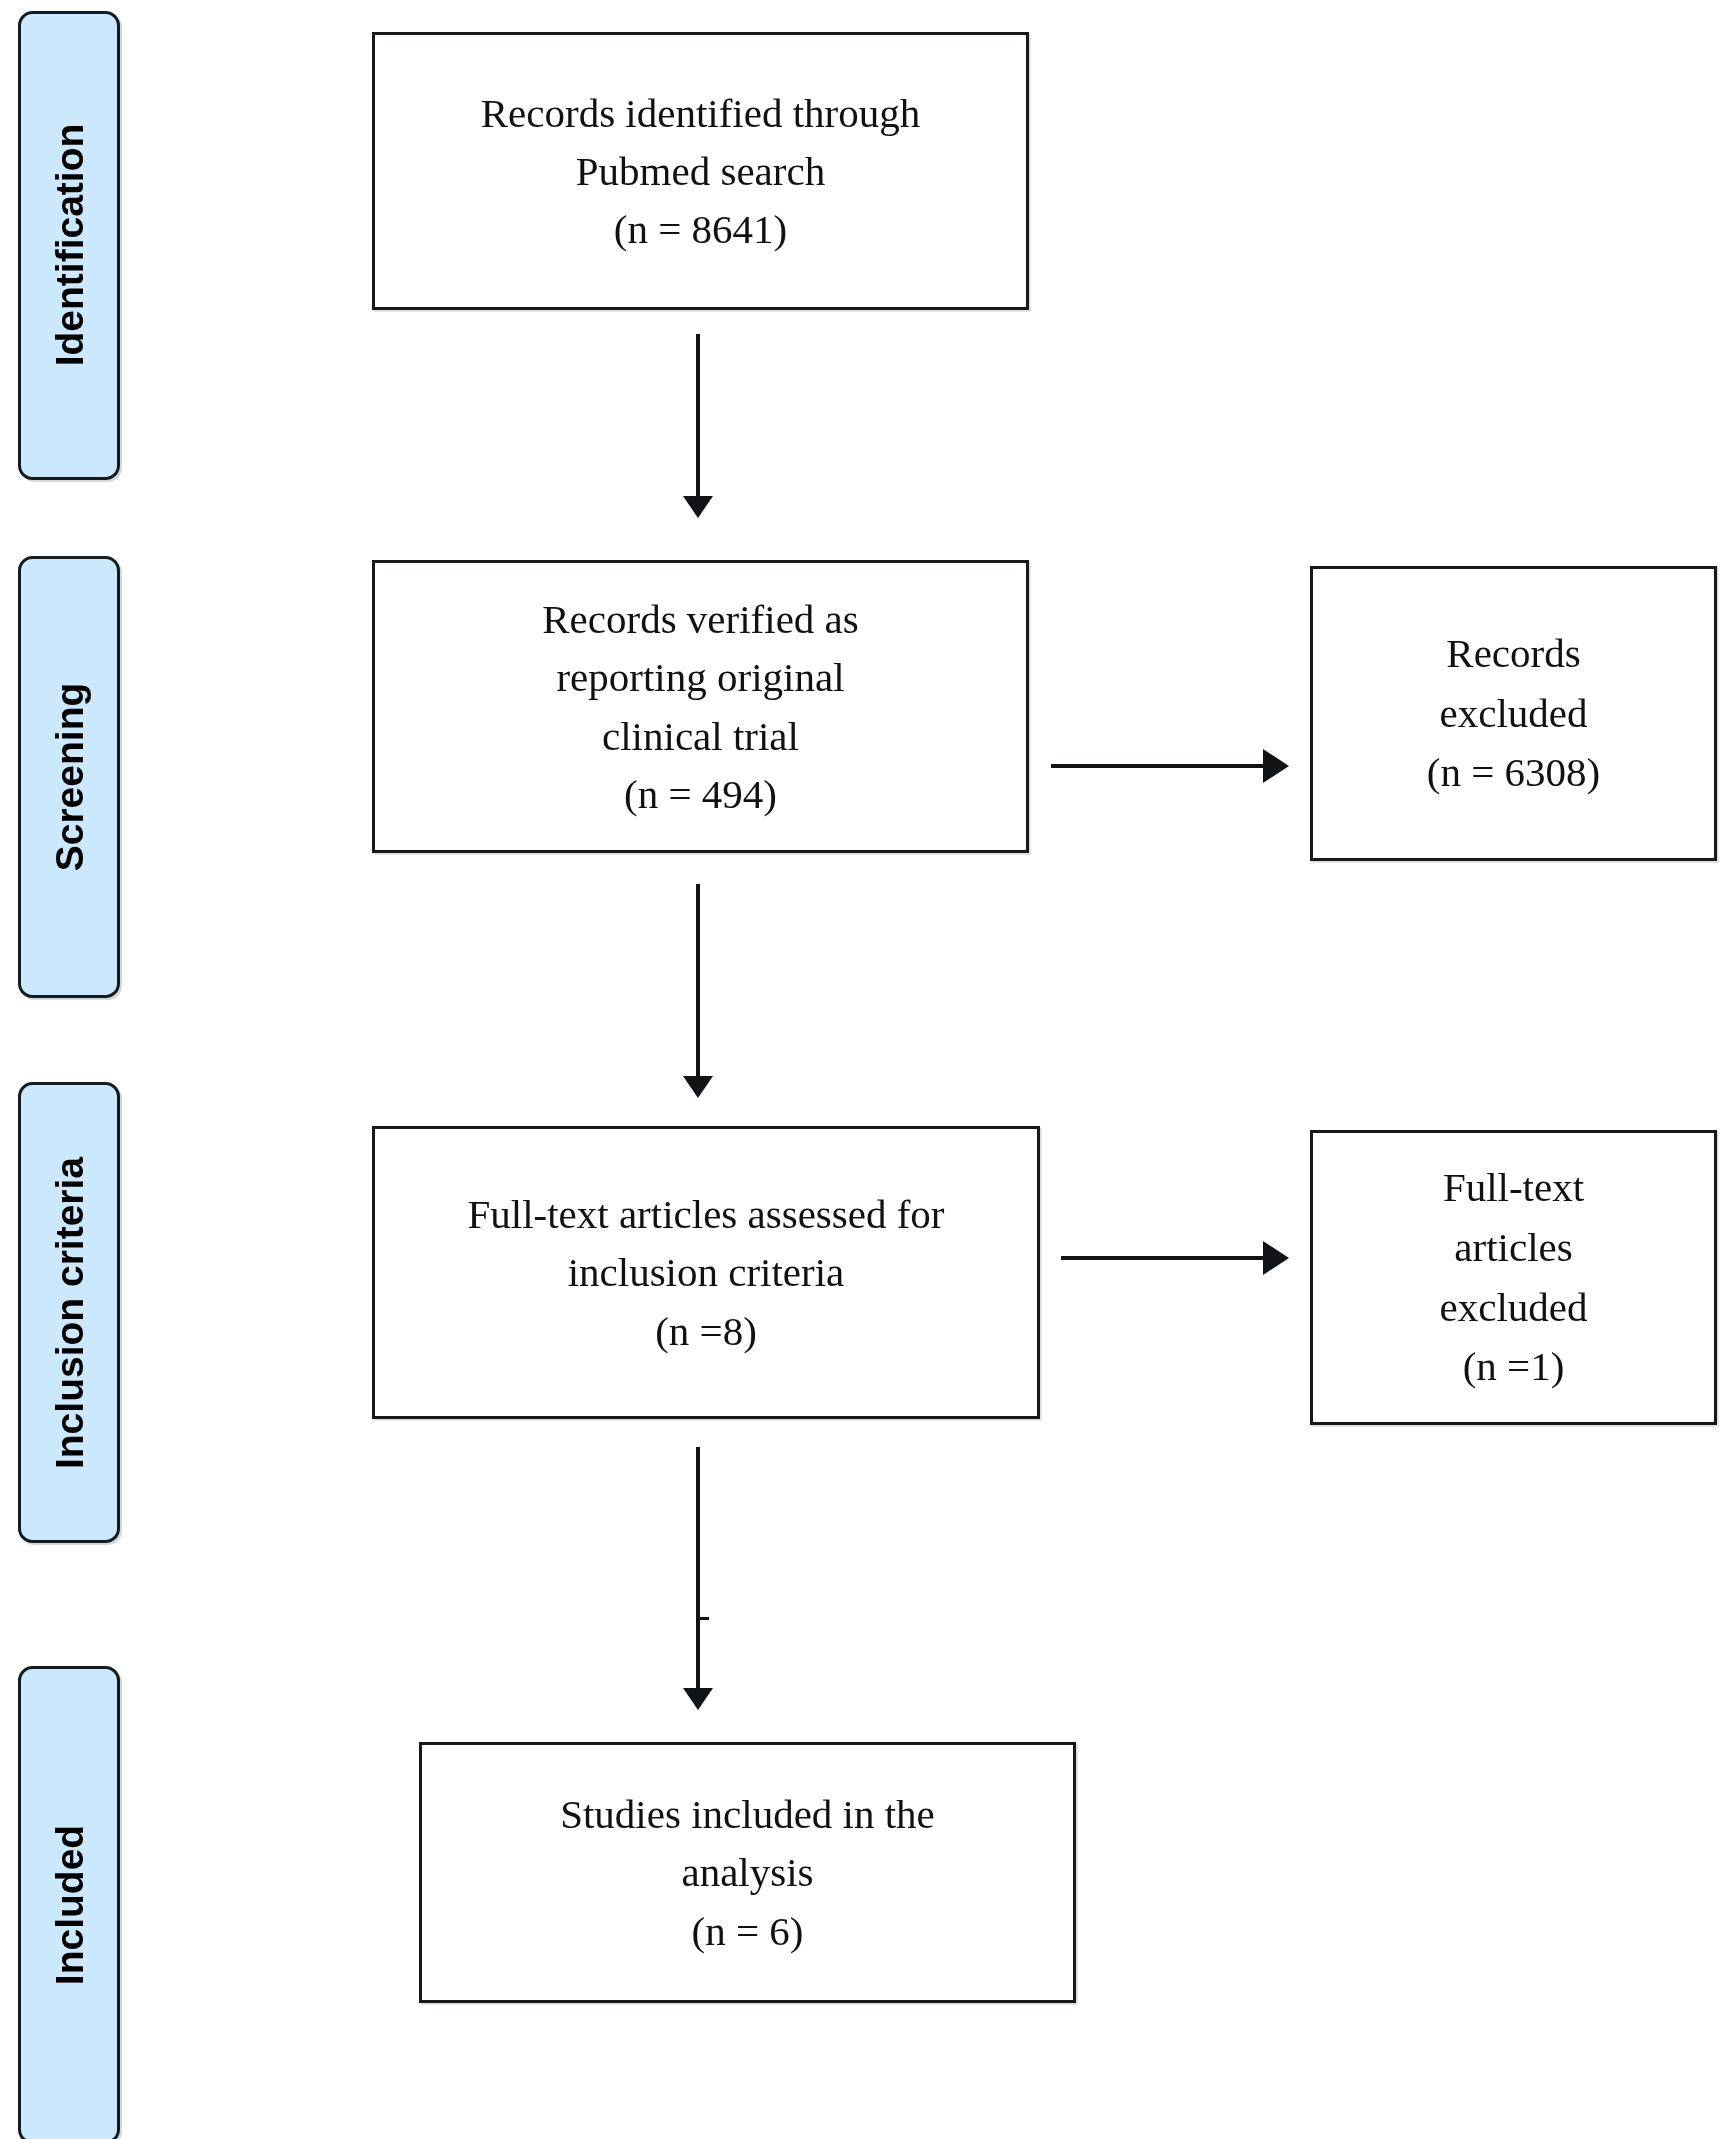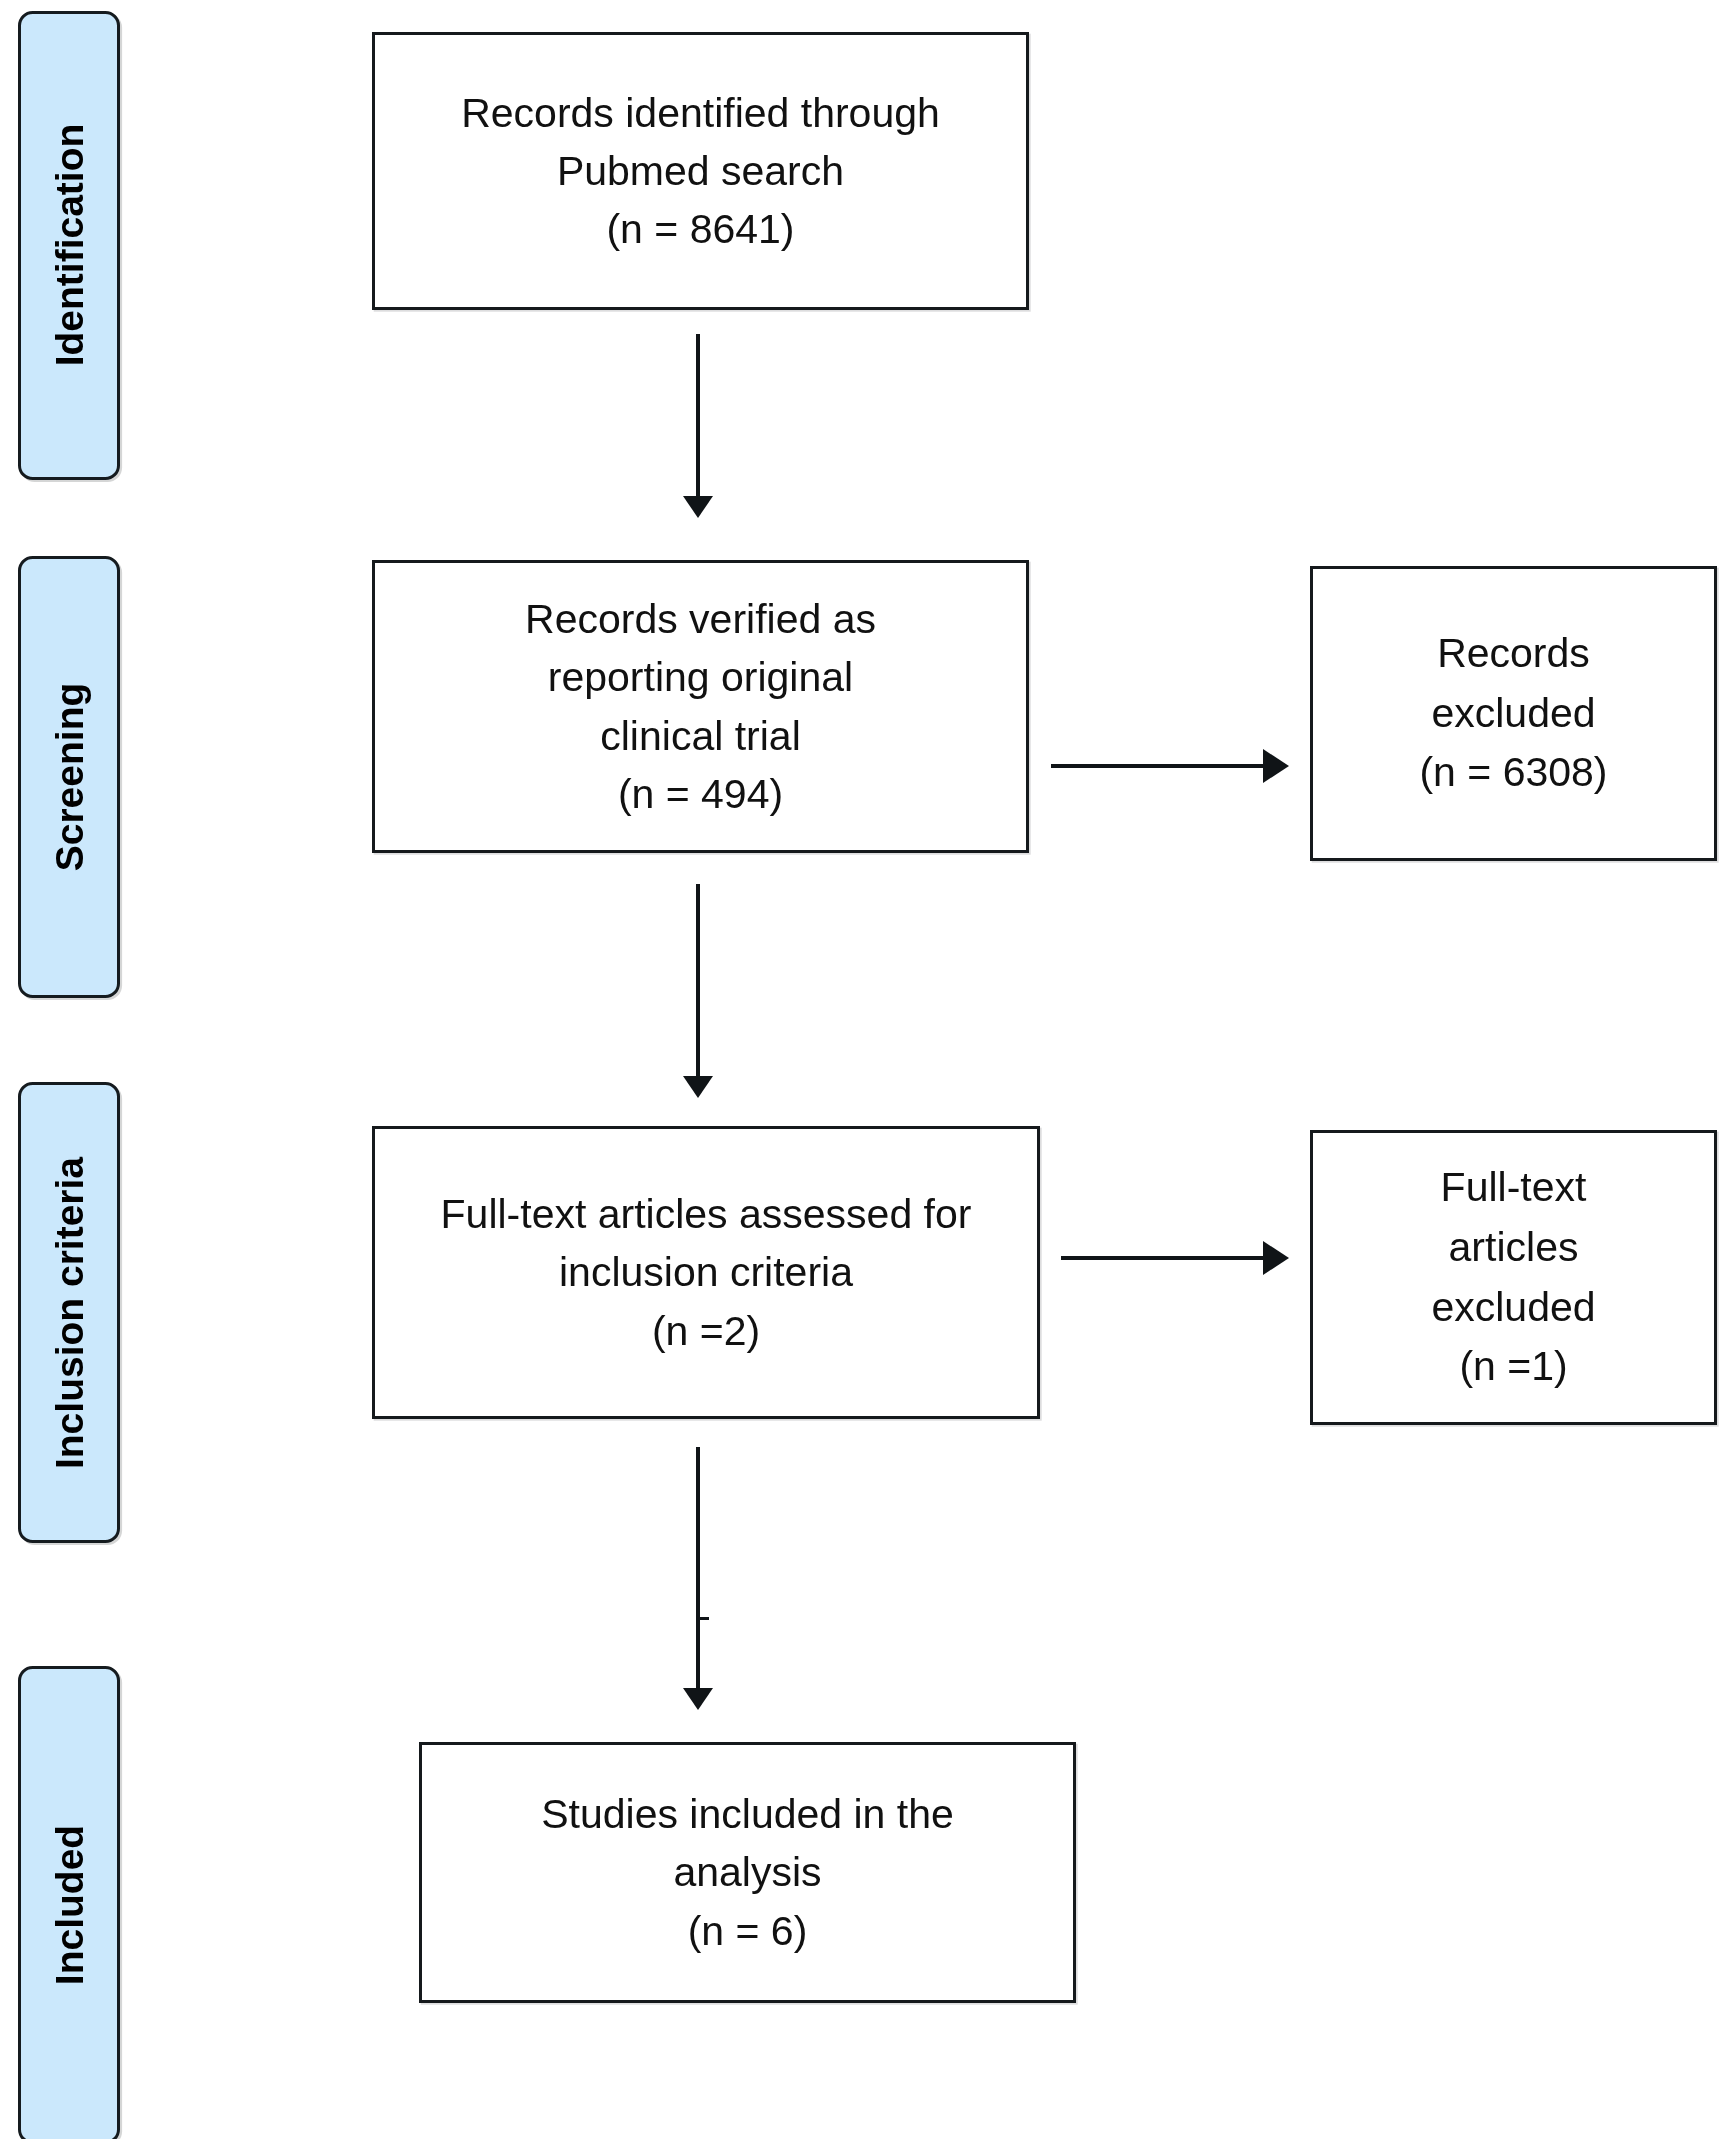--- a/index.html
+++ b/index.html
@@ -54,20 +54,21 @@
     justify-content: center;
     box-shadow: 1.7px 1.7px 0 rgba(25,30,35,0.15);
   }
   .flow-box-text {
     text-align: center;
     font-size: 41px;
     line-height: 1.42;
     color: #111111;
     padding: 0 12px;
     white-space: pre-line;
+    font-family: Liberation Serif, serif;
   }
   .flow-box.narrow .flow-box-text {
     font-size: 41px;
     line-height: 1.46;
   }
 
   
   .arrow-v {
     position: absolute;
     width: 30px;
@@ -167,21 +168,21 @@
   </div>
 
   <div class="arrow-v" style="left:683px; top:884px; height:214px;">
     <div class="stem" style="height:192px;"></div>
     <div class="head" style="top:192px;"></div>
   </div>
 
   <div class="flow-box" style="left:372px; top:1126px; width:668px; height:293px;">
     <div class="flow-box-text">Full-text articles assessed for
 inclusion criteria
-(n =2)</div>
+(n =8)</div>
   </div>
 
   <div class="arrow-h" style="left:1061px; top:1241px; width:229px;">
     <div class="stem" style="width:202px;"></div>
     <div class="head" style="left:202px;"></div>
   </div>
 
   <div class="flow-box narrow" style="left:1310px; top:1130px; width:407px; height:295px;">
     <div class="flow-box-text">Full-text
 articles

